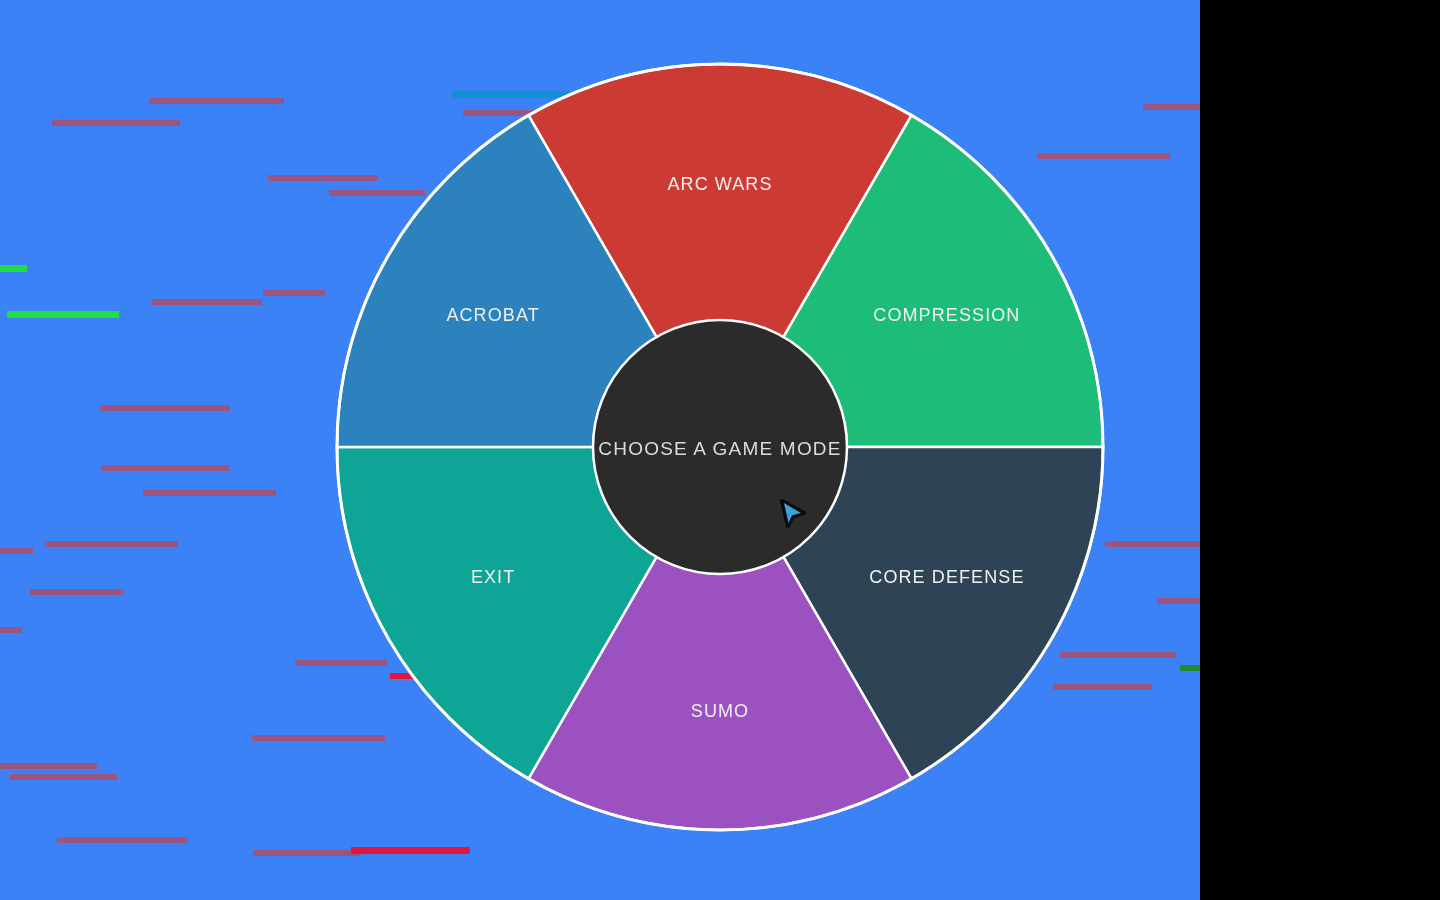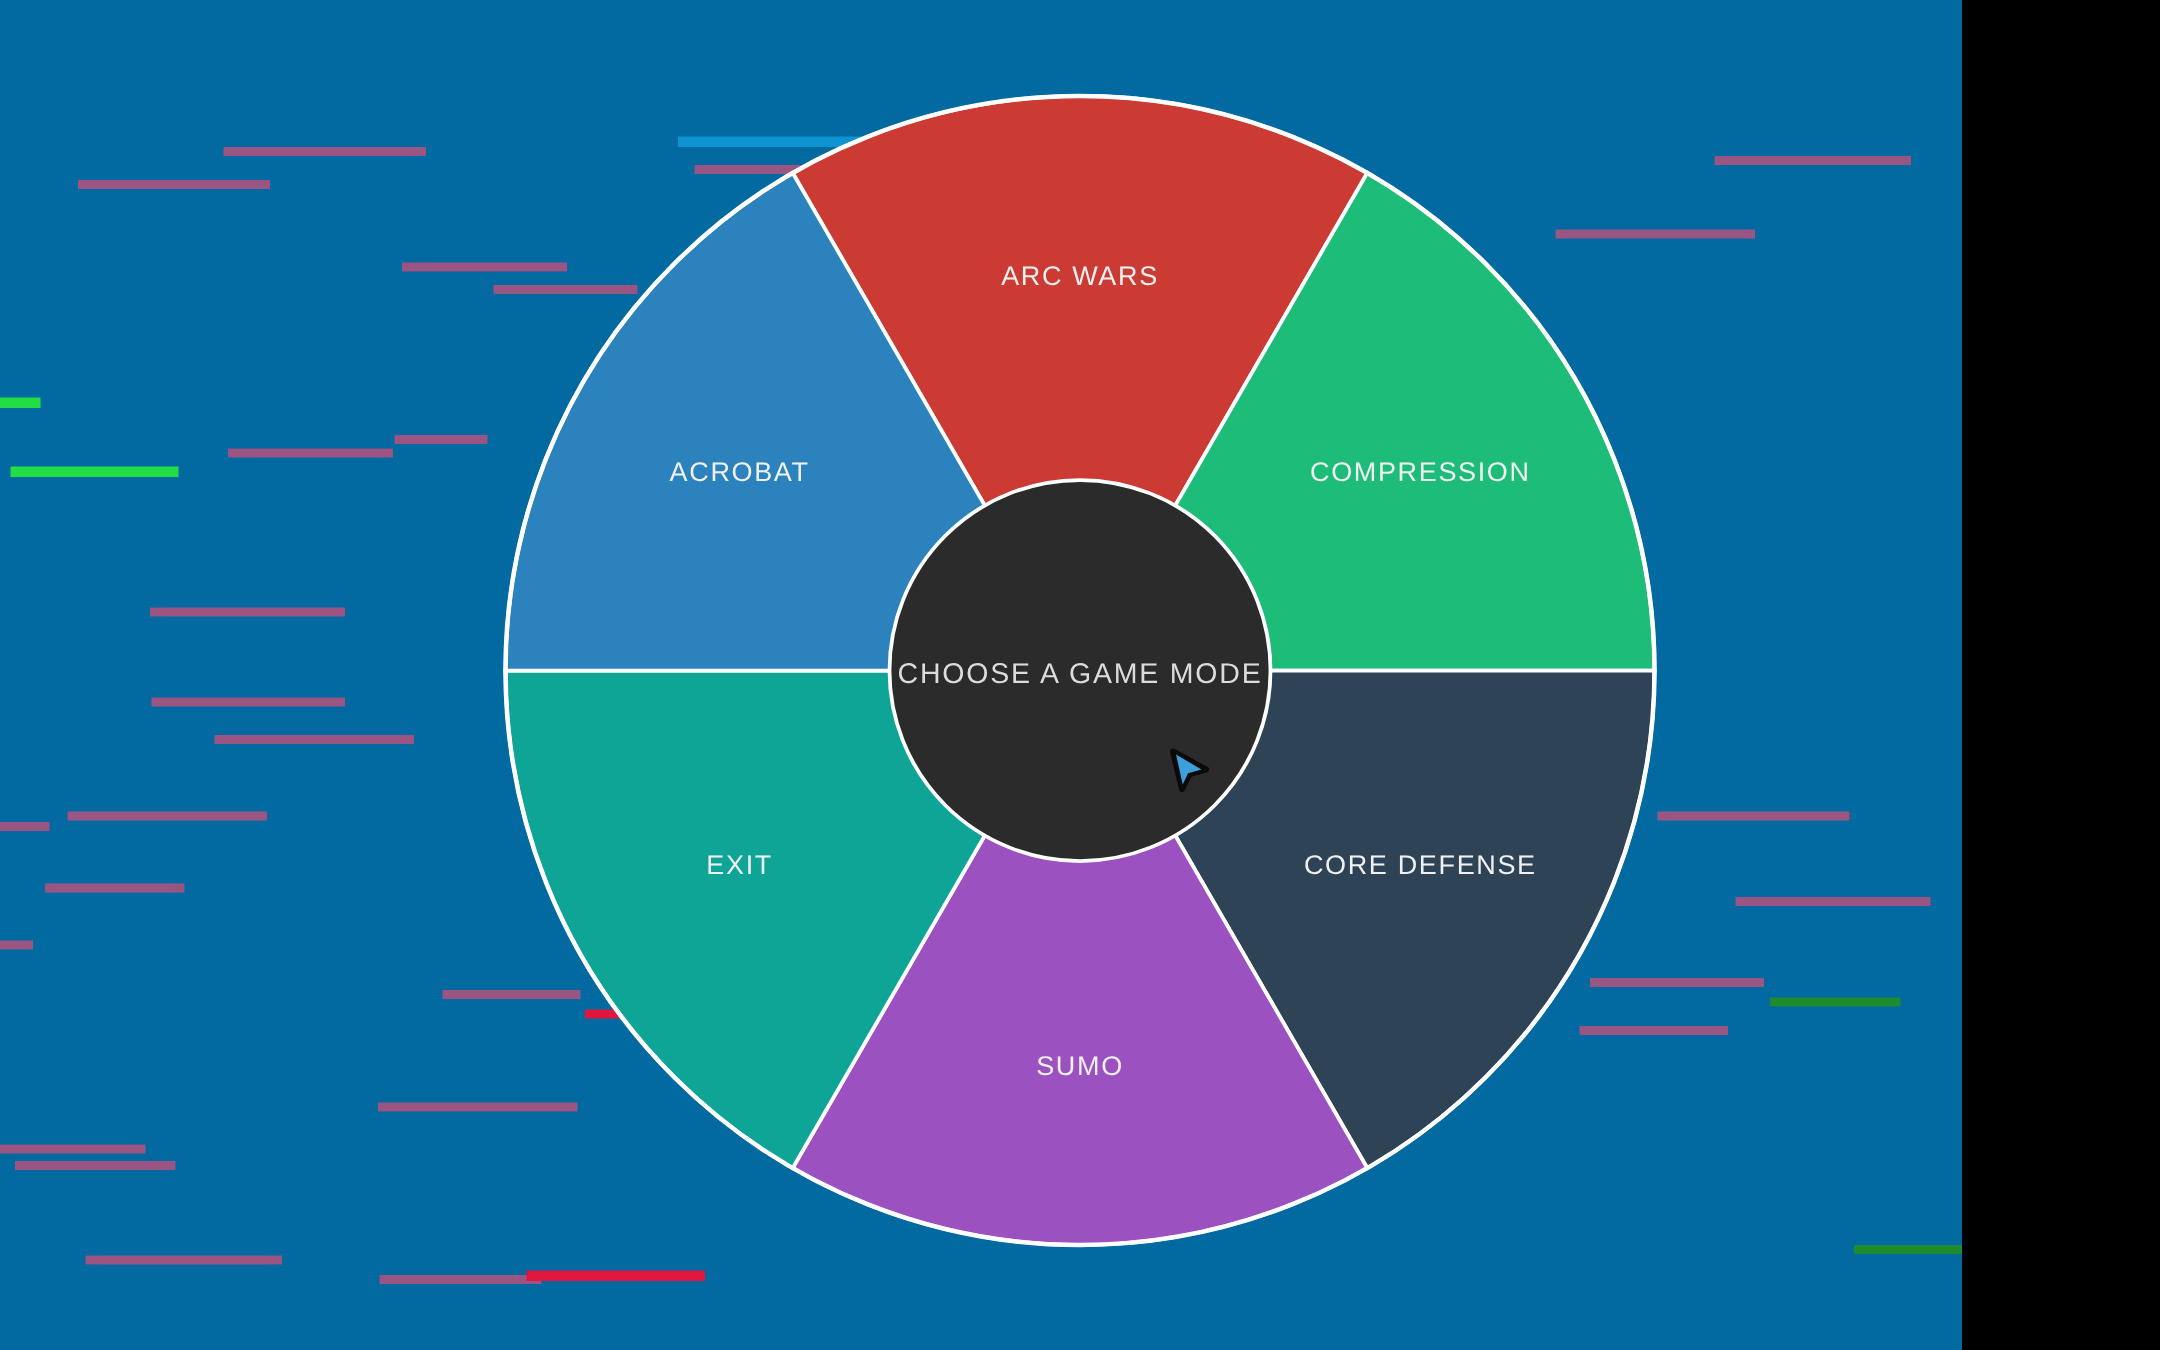--- a/index.html
+++ b/index.html
@@ -10,23 +10,23 @@
   body {
     width: 1440px;
     height: 900px;
     overflow: hidden;
     font-family: "Liberation Sans", sans-serif;
     position: relative;
   }
   #stage {
     position: absolute;
     left: 0; top: 0;
-    width: 1308px;
+    width: 1200px;
     height: 900px;
-    background: #0369a1;
+    background: #3b82f6;
     overflow: hidden;
   }
   
   #bg-lines {
     position: absolute;
     left: 0; top: 0;
     width: 1440px;
     height: 900px;
     z-index: 1;
   }

